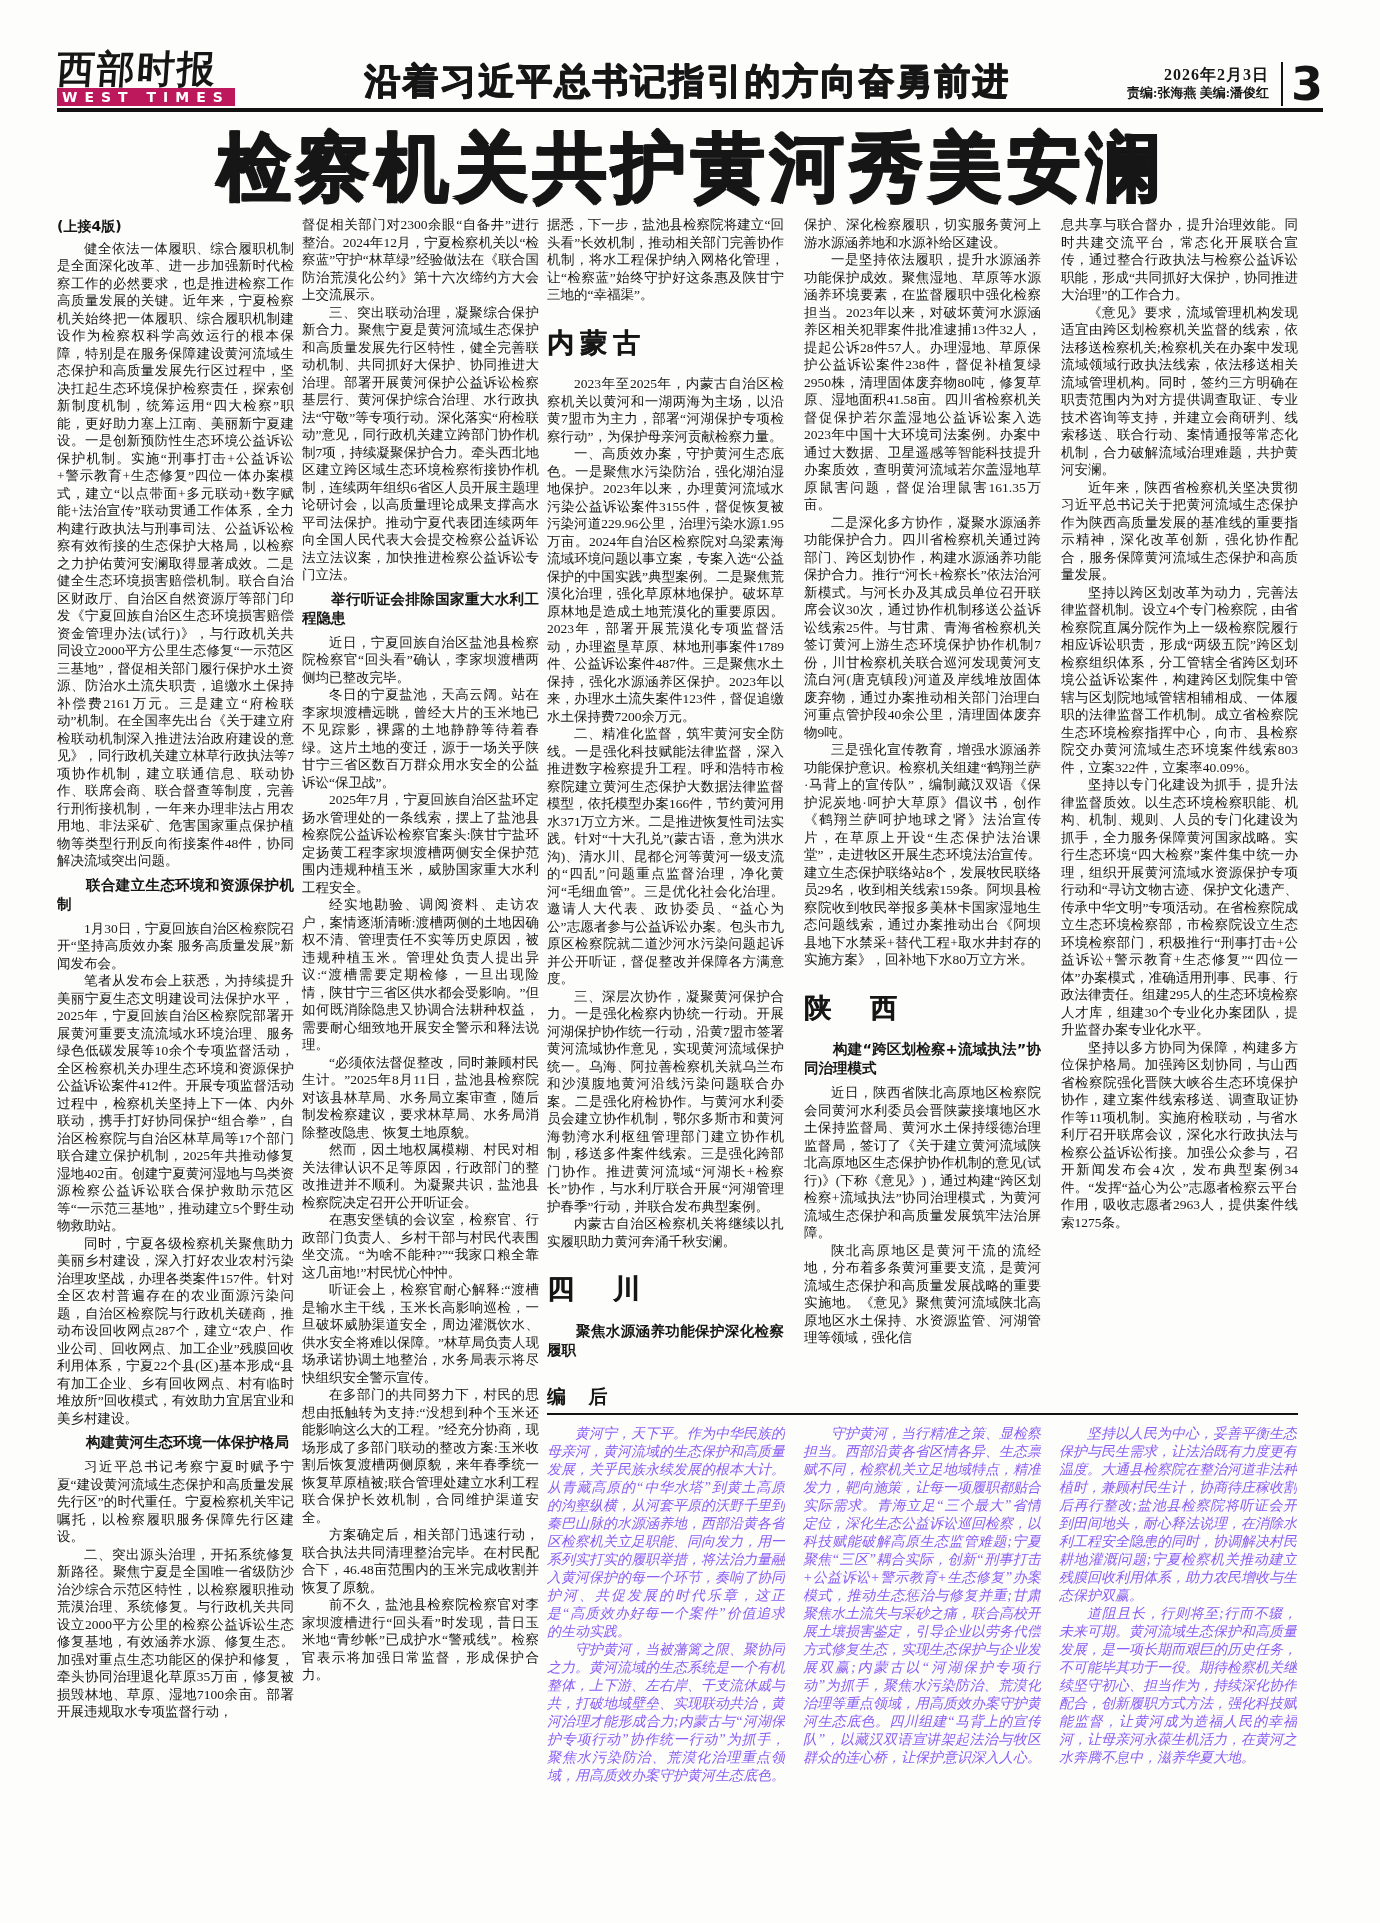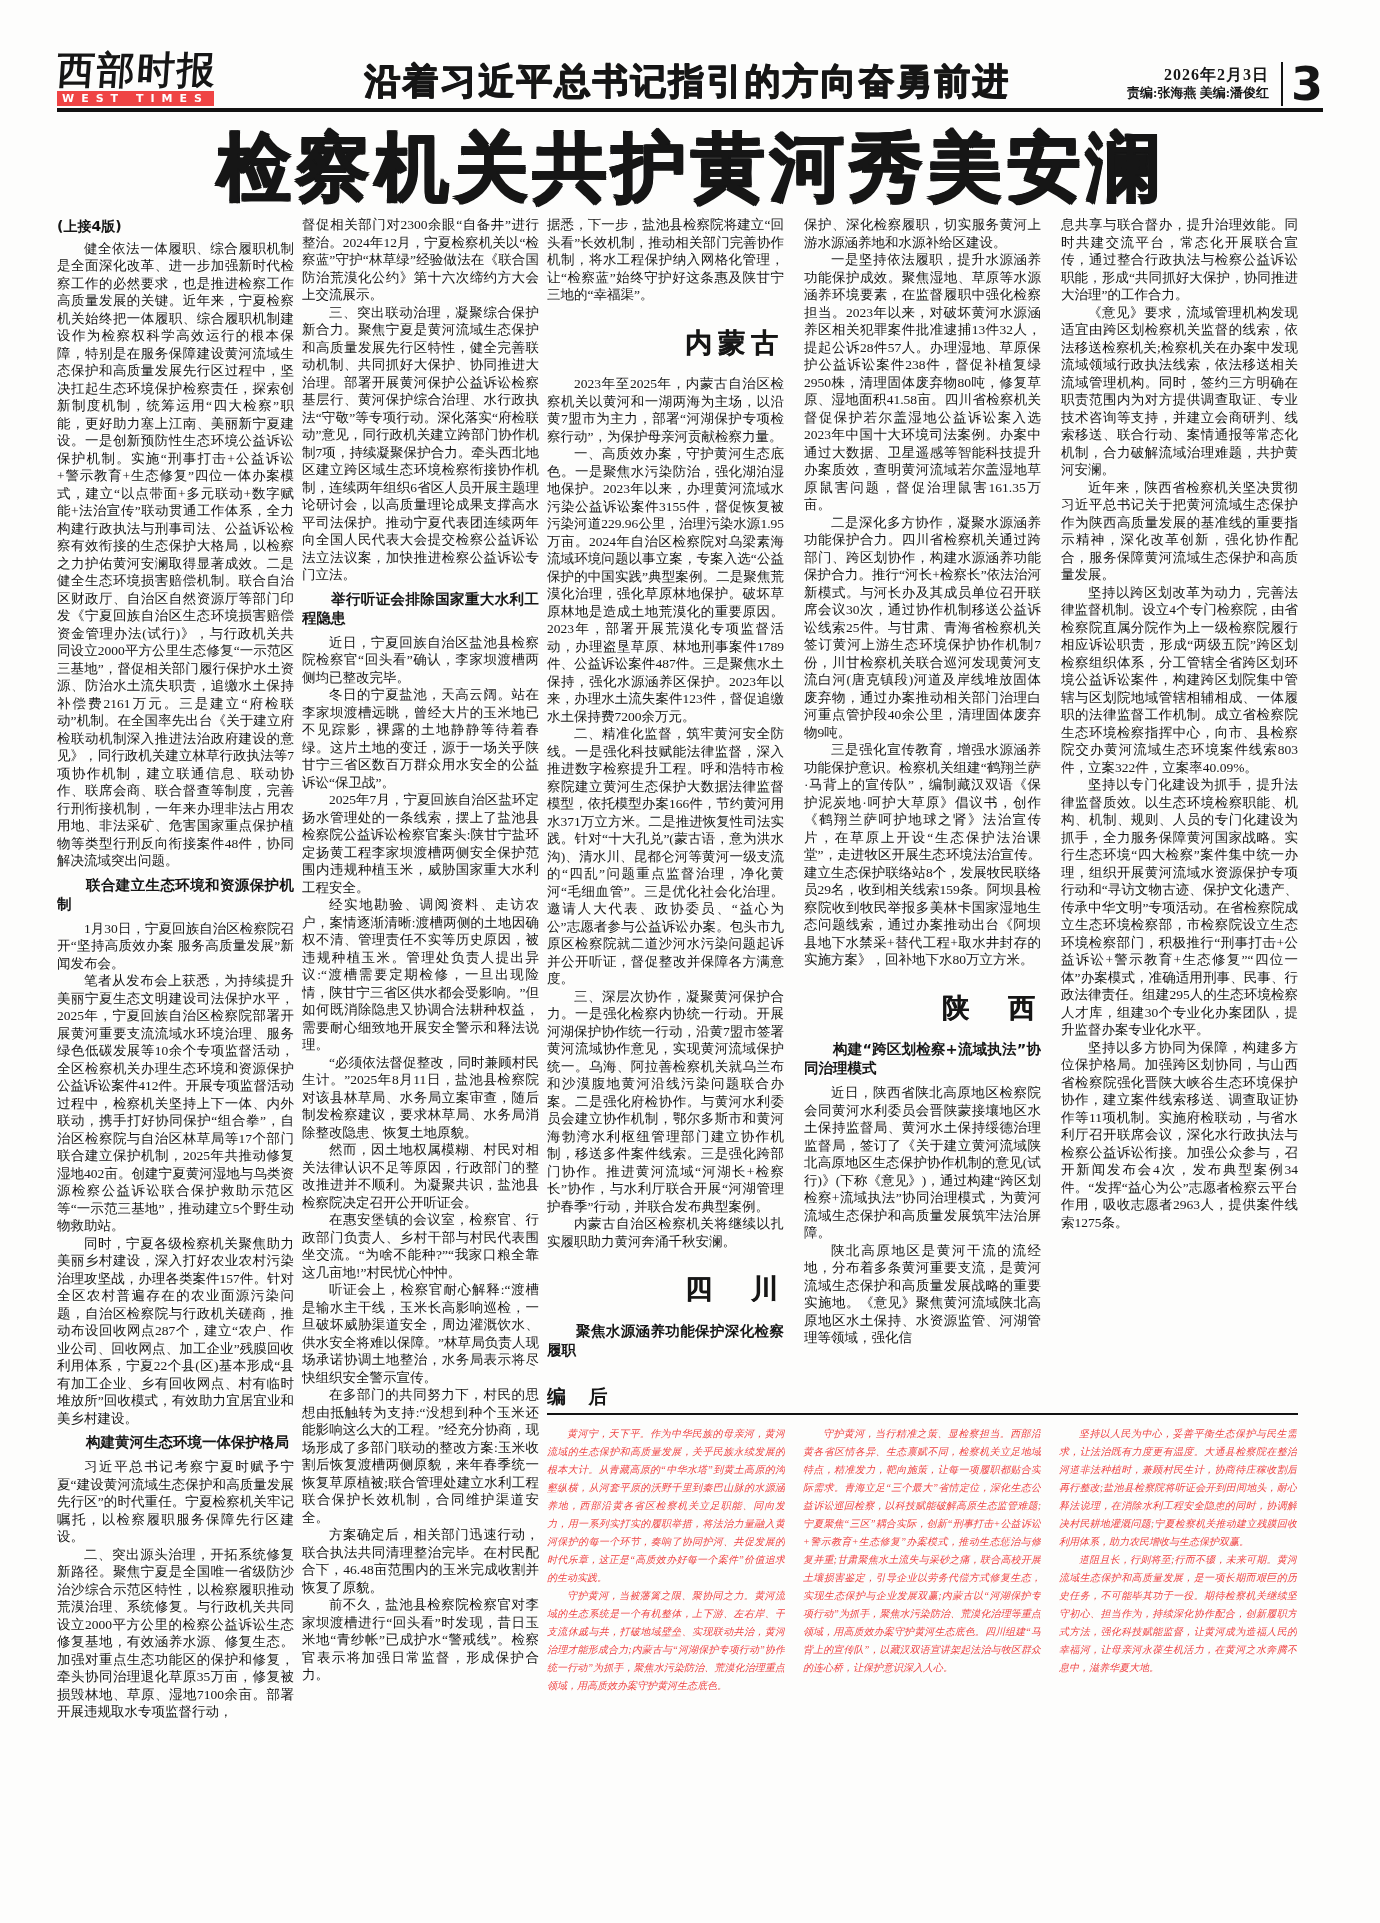--- a/index.html
+++ b/index.html
@@ -5,22 +5,22 @@
   html,body{margin:0;padding:0;background:#e8e8e8;}
   #page{position:relative;width:1380px;height:1923px;background:#fdfdfc;margin:0 auto;
         font-family:"Liberation Serif","DejaVu Serif",serif;color:#161616;overflow:hidden;}
   #inner{position:absolute;left:57px;top:50px;width:1266px;}
 
   
   .masthead{display:flex;align-items:flex-end;border-bottom:4px solid #121212;padding-bottom:2px;height:56px;}
   .logo-wrap{width:190px;flex:0 0 auto;}
   .logo-cn{font-family:"DejaVu Serif",serif;font-weight:bold;font-size:38px;line-height:36px;
            letter-spacing:2px;transform:skewX(-4deg);white-space:nowrap;}
-  .logo-en{margin-top:1px;background:#ef4444;color:#fff;font-family:"DejaVu Sans",sans-serif;
-           font-weight:bold;font-size:11px;letter-spacing:7px;padding:1px 5px;display:inline-block;}
+  .logo-en{margin-top:1px;background:#be185d;color:#fff;font-family:"DejaVu Sans",sans-serif;
+           font-weight:bold;font-size:14px;letter-spacing:7px;padding:1px 5px;display:inline-block;}
   .banner{flex:1;text-align:center;font-family:Liberation Mono, monospace;font-weight:900;font-size:36px;
           letter-spacing:2px;white-space:nowrap;
           text-shadow:1px 0 0 currentColor,0 1px 0 currentColor,1px 1px 0 currentColor;}
   .mast-right{flex:0 0 auto;display:flex;align-items:center;}
   .issue{ text-align:right;font-family:"Liberation Serif",serif;line-height:18px;padding-right:12px;}
   .issue .date{font-size:16px;font-weight:bold;letter-spacing:1px;}
   .issue .editors{font-size:13px;font-weight:bold;}
   .pageno{border-left:2px solid #121212;padding-left:8px;font-family:"DejaVu Sans",sans-serif;
           font-weight:900;font-size:46px;line-height:44px;}
 
@@ -35,30 +35,30 @@
   .col.tall{height:1688px;}
   .right-region{flex:0 0 auto;width:751px;display:flex;flex-direction:column;}
   .cols-row{display:flex;gap:20px;height:1150px;overflow:hidden;}
   .cols-row .col{height:1150px;}
 
   .para{margin:0;text-indent:2em;}
   .para.cont{text-indent:0;}
   .meta{font-family:"DejaVu Sans",sans-serif;font-weight:bold;font-size:14px;margin:2px 0 4px 0;}
   .subhead{font-family:"DejaVu Sans",sans-serif;font-weight:bold;font-size:14.5px;line-height:19px;
            margin:6px 0 6px 0;text-indent:2em;}
-  .section-heading{font-family:"DejaVu Sans",sans-serif;font-weight:900;font-size:27px;text-align:right;
+  .section-heading{font-family:"DejaVu Sans",sans-serif;font-weight:900;font-size:27px;text-align:left;
            letter-spacing:6px;margin:30px 0 24px 0;text-shadow:0.6px 0 0 currentColor;}
 
   
   .postscript{margin-top:18px;flex:1;overflow:hidden;}
   .ps-header{border-bottom:2px solid #121212;padding-bottom:3px;}
   .ps-title{font-family:"DejaVu Sans",sans-serif;font-weight:900;font-size:19px;letter-spacing:8px;}
   .ps-cols{display:flex;gap:18px;margin-top:10px;height:468px;overflow:hidden;}
-  .ps-col{width:238px;flex:0 0 auto;overflow:hidden;font-size:10px;line-height:18px;text-align:justify;
-          font-style:italic;color:#ef4444;}
+  .ps-col{width:238px;flex:0 0 auto;overflow:hidden;font-size:14px;line-height:18px;text-align:justify;
+          font-style:italic;color:#8b5cf6;}
   .ps-col p{margin:0;text-indent:2em;}
 </style>
 </head>
 <body>
 
 <div id="page">
   <div id="inner">
 
     <div class="masthead">
       <div class="logo-wrap">

